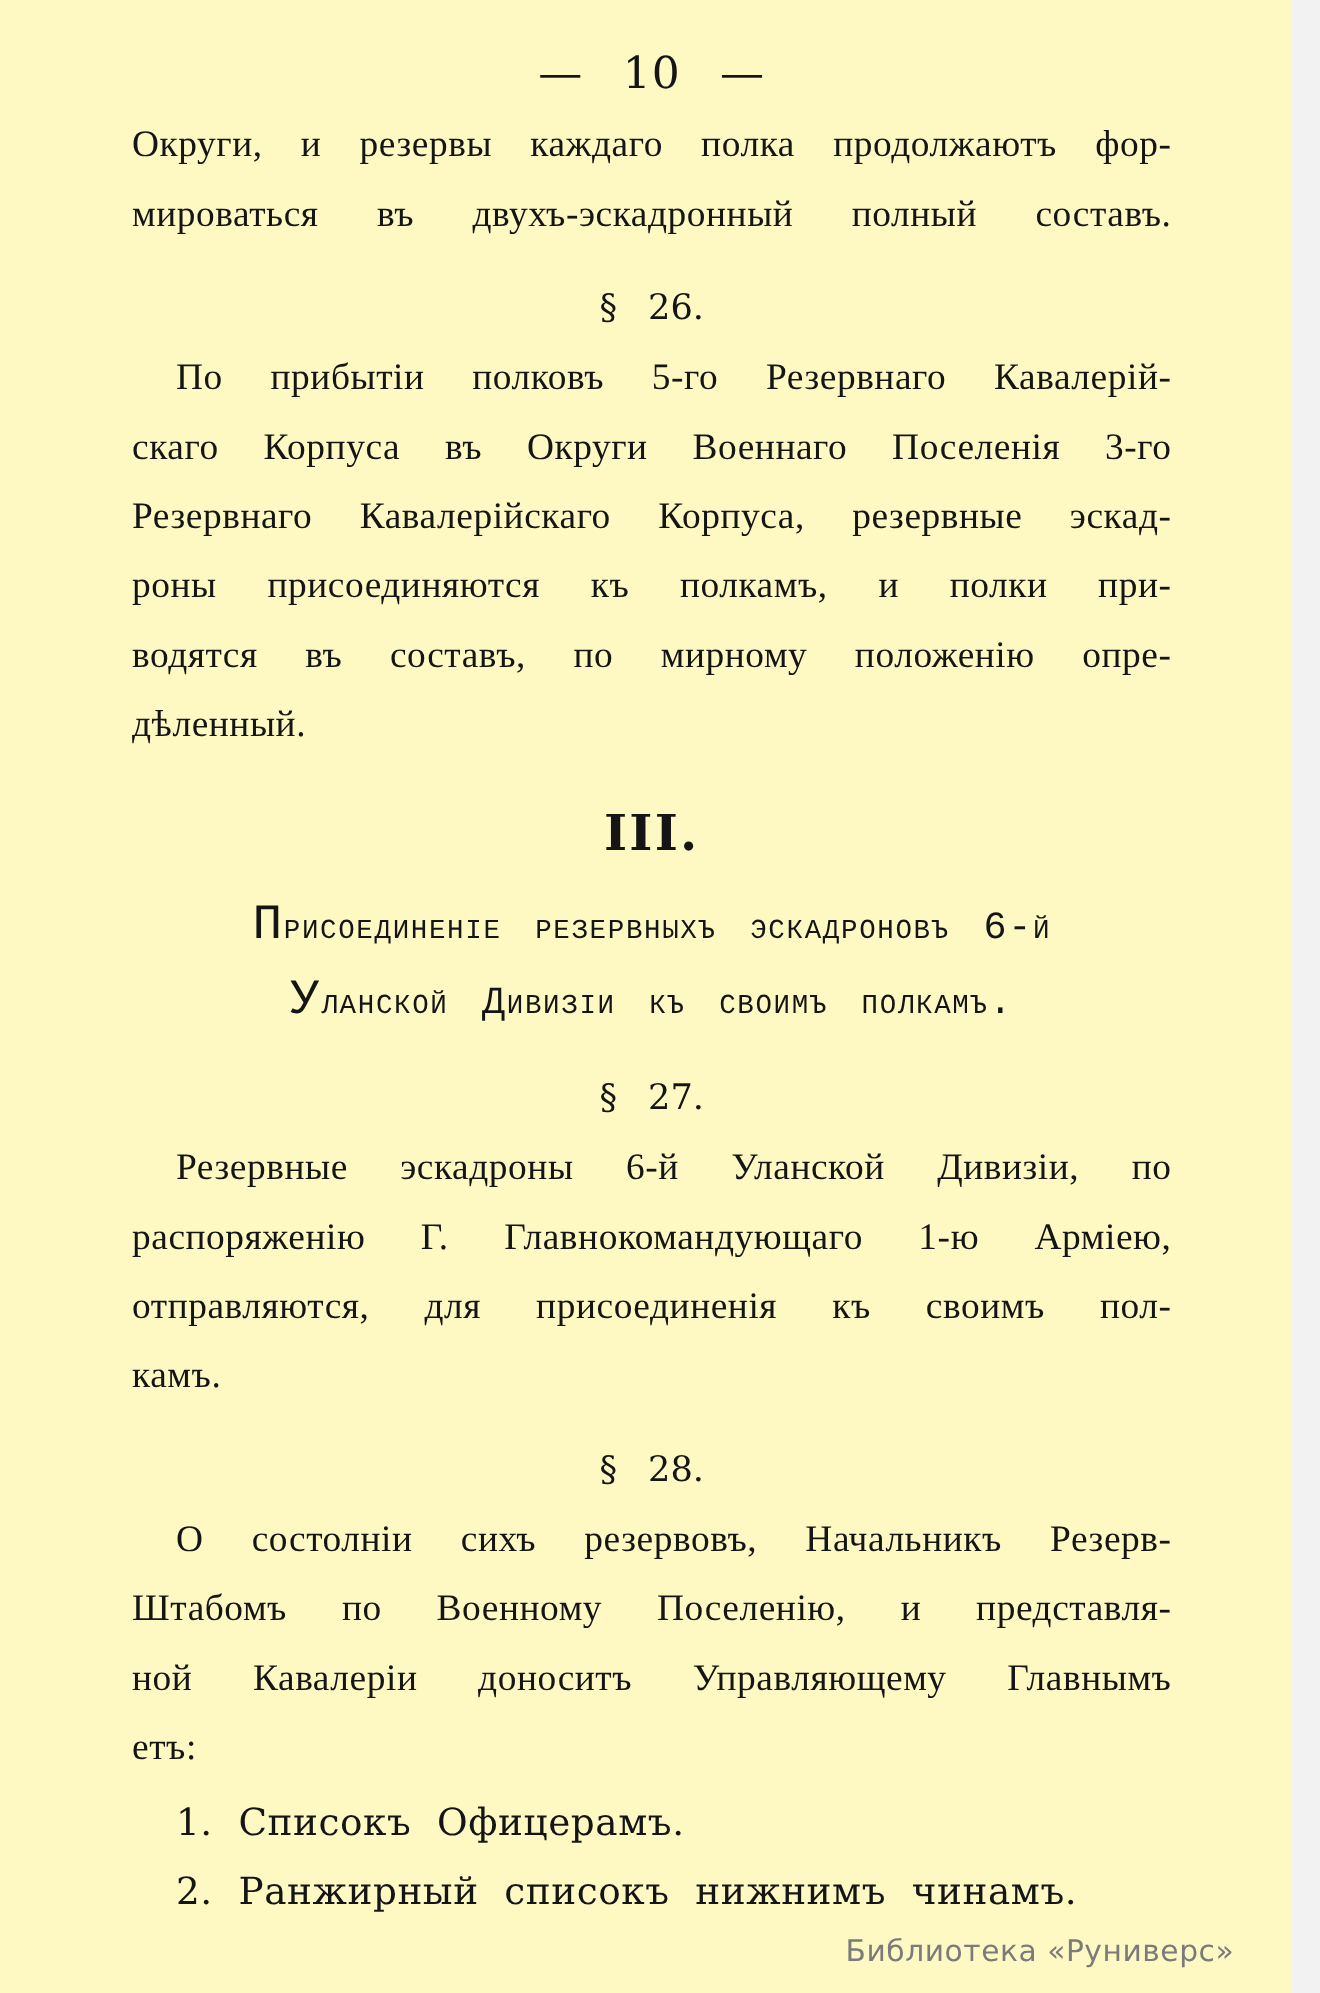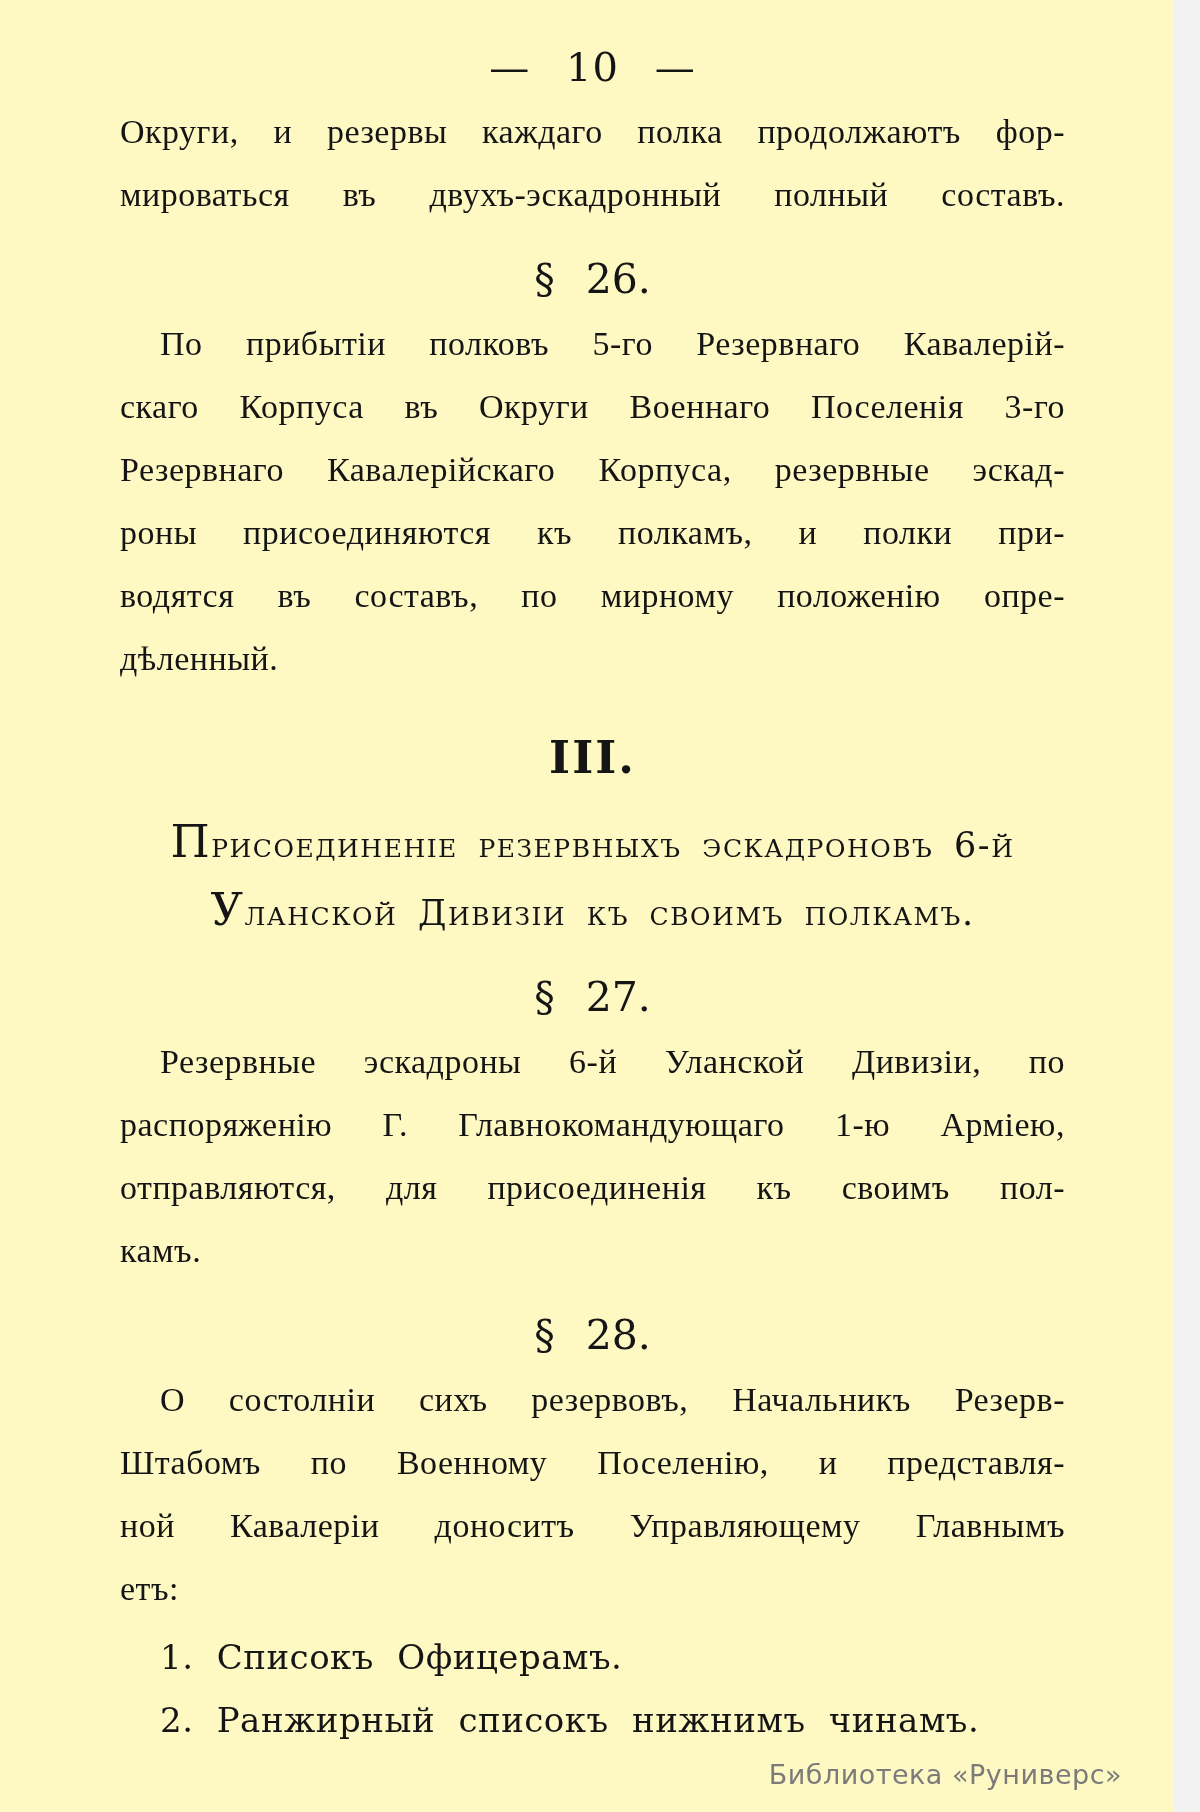--- a/index.html
+++ b/index.html
@@ -39,33 +39,33 @@
     white-space: normal;
     text-align: justify;
     text-align-last: justify;
   }
   .indent { text-indent: 40px; }
   .para { margin-top: 10px; }
   .sec-heading {
     margin-top: 30px;
     margin-bottom: 6px;
     text-align: center;
-    font-size: 41px;
+    font-size: 32px;
     line-height: 46px;
     word-spacing: 18px;
   }
   .chapter-numeral {
     margin-top: 42px;
     text-align: center;
     font-size: 45px;
     line-height: 52px;
     letter-spacing: 2px;
     font-weight: bold;
   }
-  .chapter-title { margin-top: 24px; }
+  .chapter-title { margin-top: 24px; font-family: Liberation Mono, monospace; }
   .chapter-title-line {
     text-align: center;
     font-size: 35px;
     height: 68px;
     line-height: 68px;
     font-variant: small-caps;
     letter-spacing: 1.5px;
     word-spacing: 8px;
   }
   .chapter-title-line::first-letter { font-size: 45px; }

